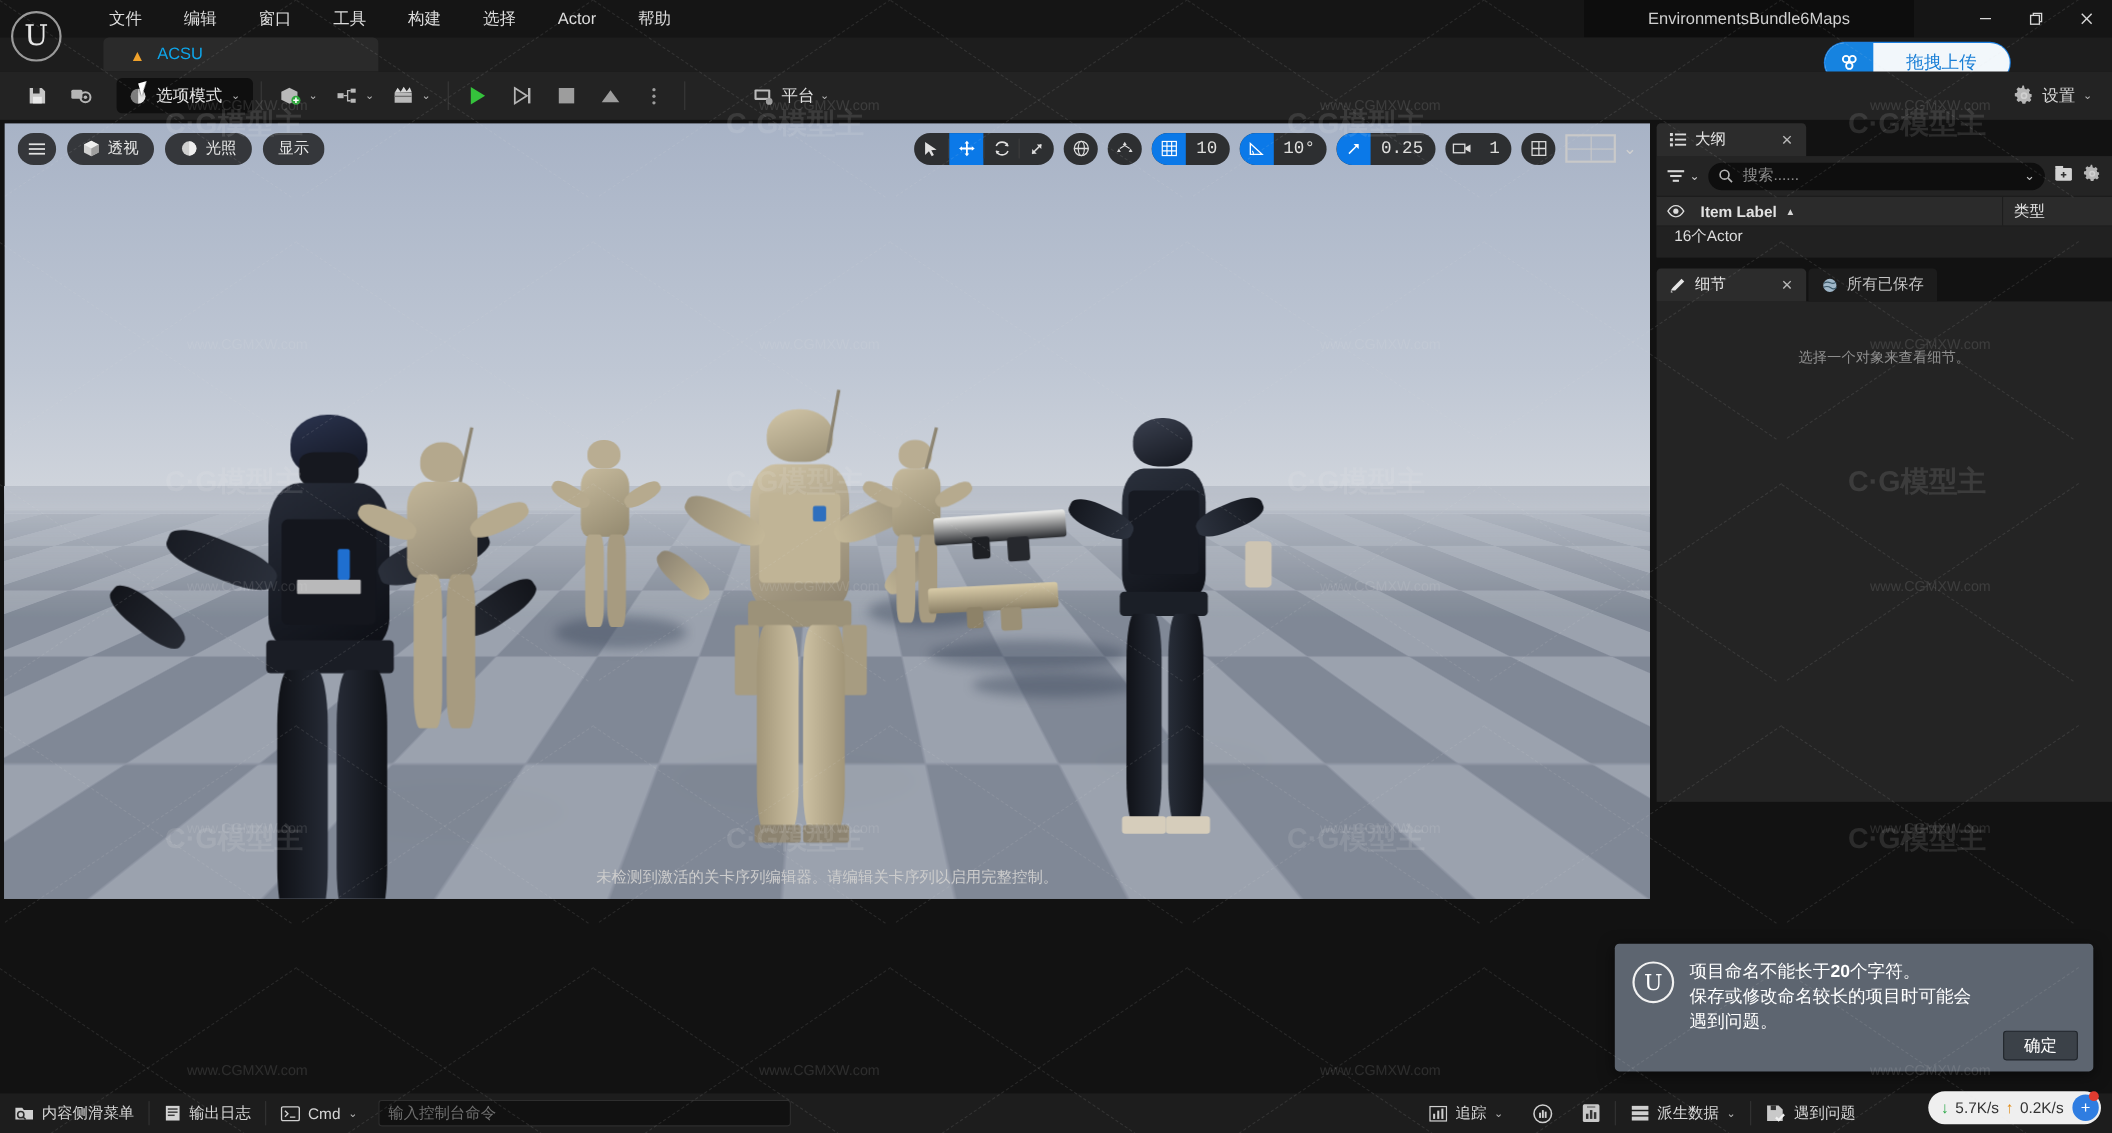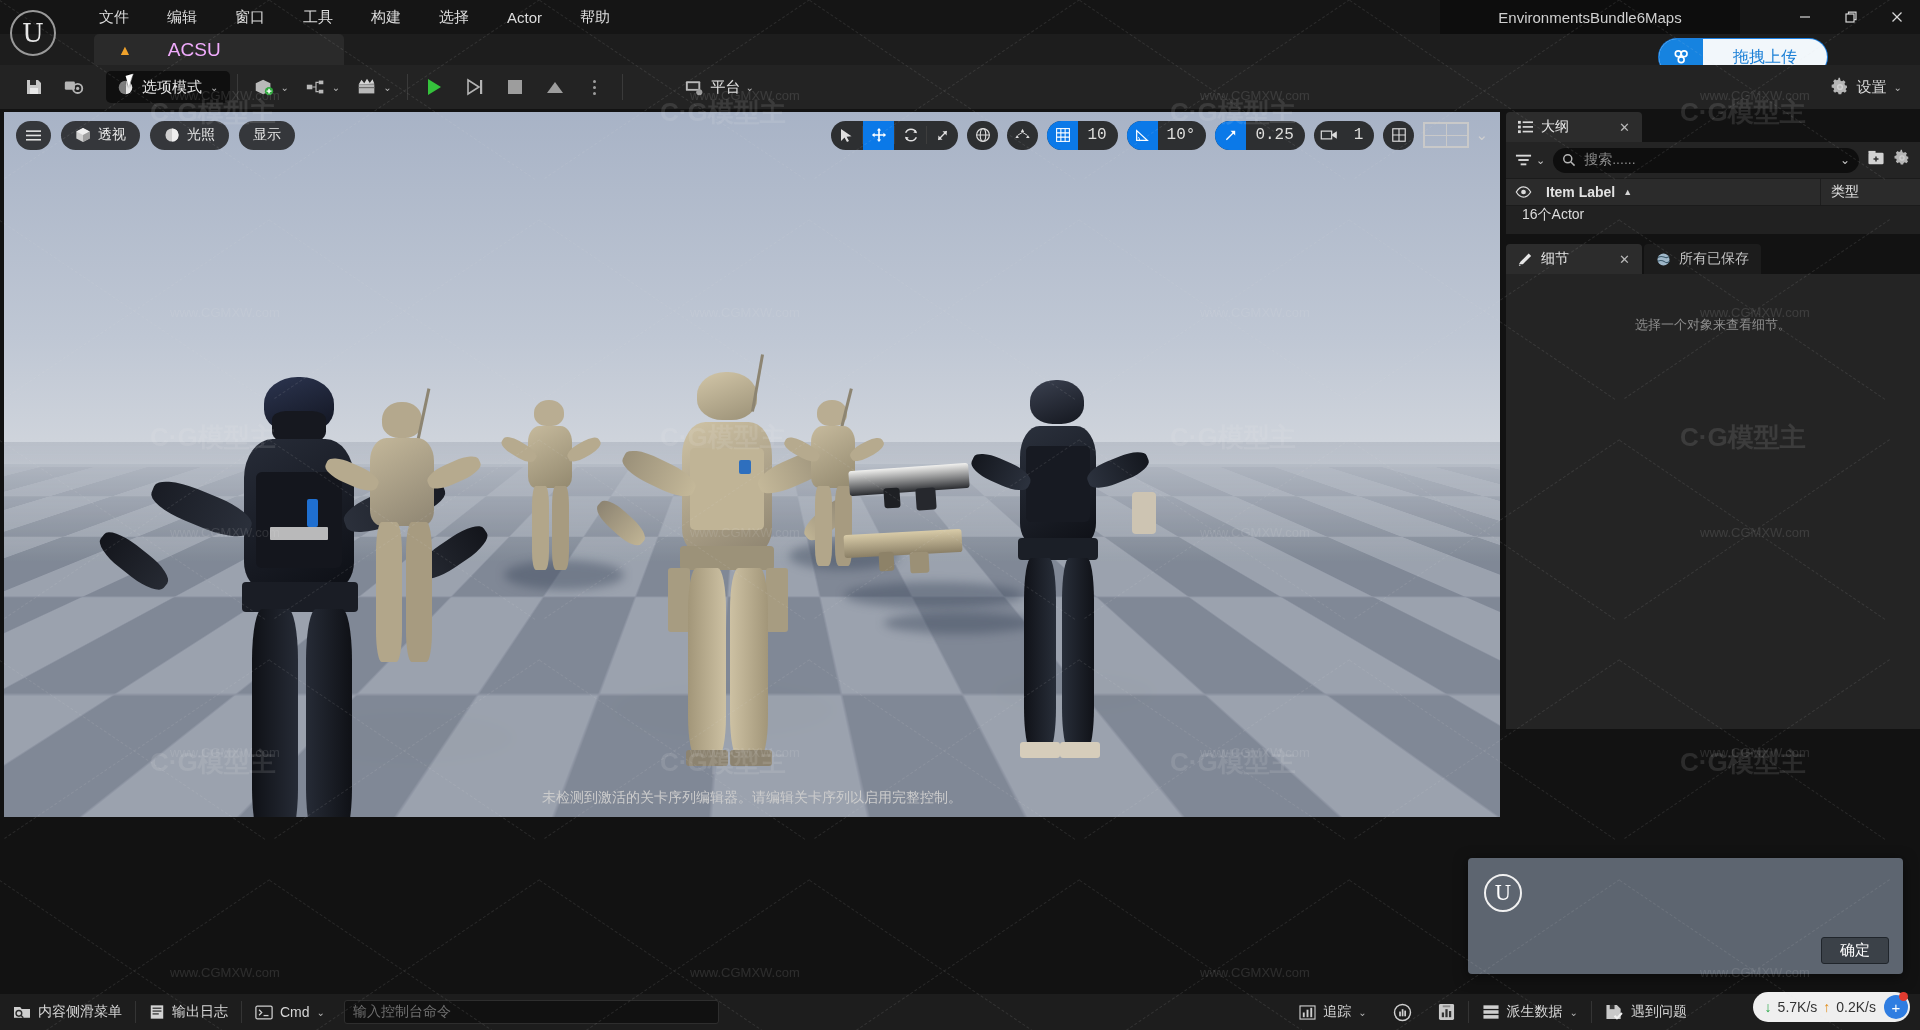--- a/index.html
+++ b/index.html
@@ -60,21 +60,21 @@
   .tabrow {
     position: absolute; left: 0; top: 34px; width: 1920px; height: 31px;
     background: #1d1d1d;
   }
   .proj-tab {
     position: absolute; left: 94px; top: 0px; height: 31px; width: 250px;
     background: #2a2a2a; border-top-left-radius: 5px; border-top-right-radius: 5px;
     display: flex; align-items: center; padding-left: 24px; gap: 11px;
   }
   .proj-tab-icon { color: #f0a22b; font-size: 14px; line-height: 1; }
-  .proj-tab-label { font-size: 19px; color: #f0abfc; margin-left: 25px; }
+  .proj-tab-label { font-size: 15px; color: #0ea5e9; }
 
   
   .upload-pill {
     position: absolute; left: 1659px; top: 39px; width: 168px; height: 36px;
     border-radius: 18px; display: flex; align-items: center; overflow: hidden;
     background: #f2f7fb;
     box-shadow: 0 0 0 1px #1c7fe0;
   }
   .upload-icon-box {
     width: 44px; height: 36px; background: #1683e0;
@@ -819,20 +819,25 @@
       </div>
     </div>
 
     <div class="details-empty">
       <span>选择一个对象来查看细节。</span>
     </div>
   </div>
 
   <div class="notif">
     <div class="notif-logo">U</div>
+    <div class="notif-text">
+      <div><span>项目命名不能长于</span><b>20</b><span>个字符。</span></div>
+      <div>保存或修改命名较长的项目时可能会</div>
+      <div>遇到问题。</div>
+    </div>
     <div class="notif-btn">确定</div>
   </div>
 
   <div class="statusbar">
     <div class="sb-btn">
       <svg width="18" height="16" viewBox="0 0 20 18">
         <path d="M1 3.5 H8 L9.6 5.6 H19 V15.5 H1 Z" fill="#cfcfcf"></path>
         <circle cx="6.5" cy="10.5" r="3.2" fill="none" stroke="#2a2a2a" stroke-width="1.6"></circle>
         <line x1="9" y1="13" x2="11.5" y2="15.5" stroke="#2a2a2a" stroke-width="1.6"></line>
       </svg>

